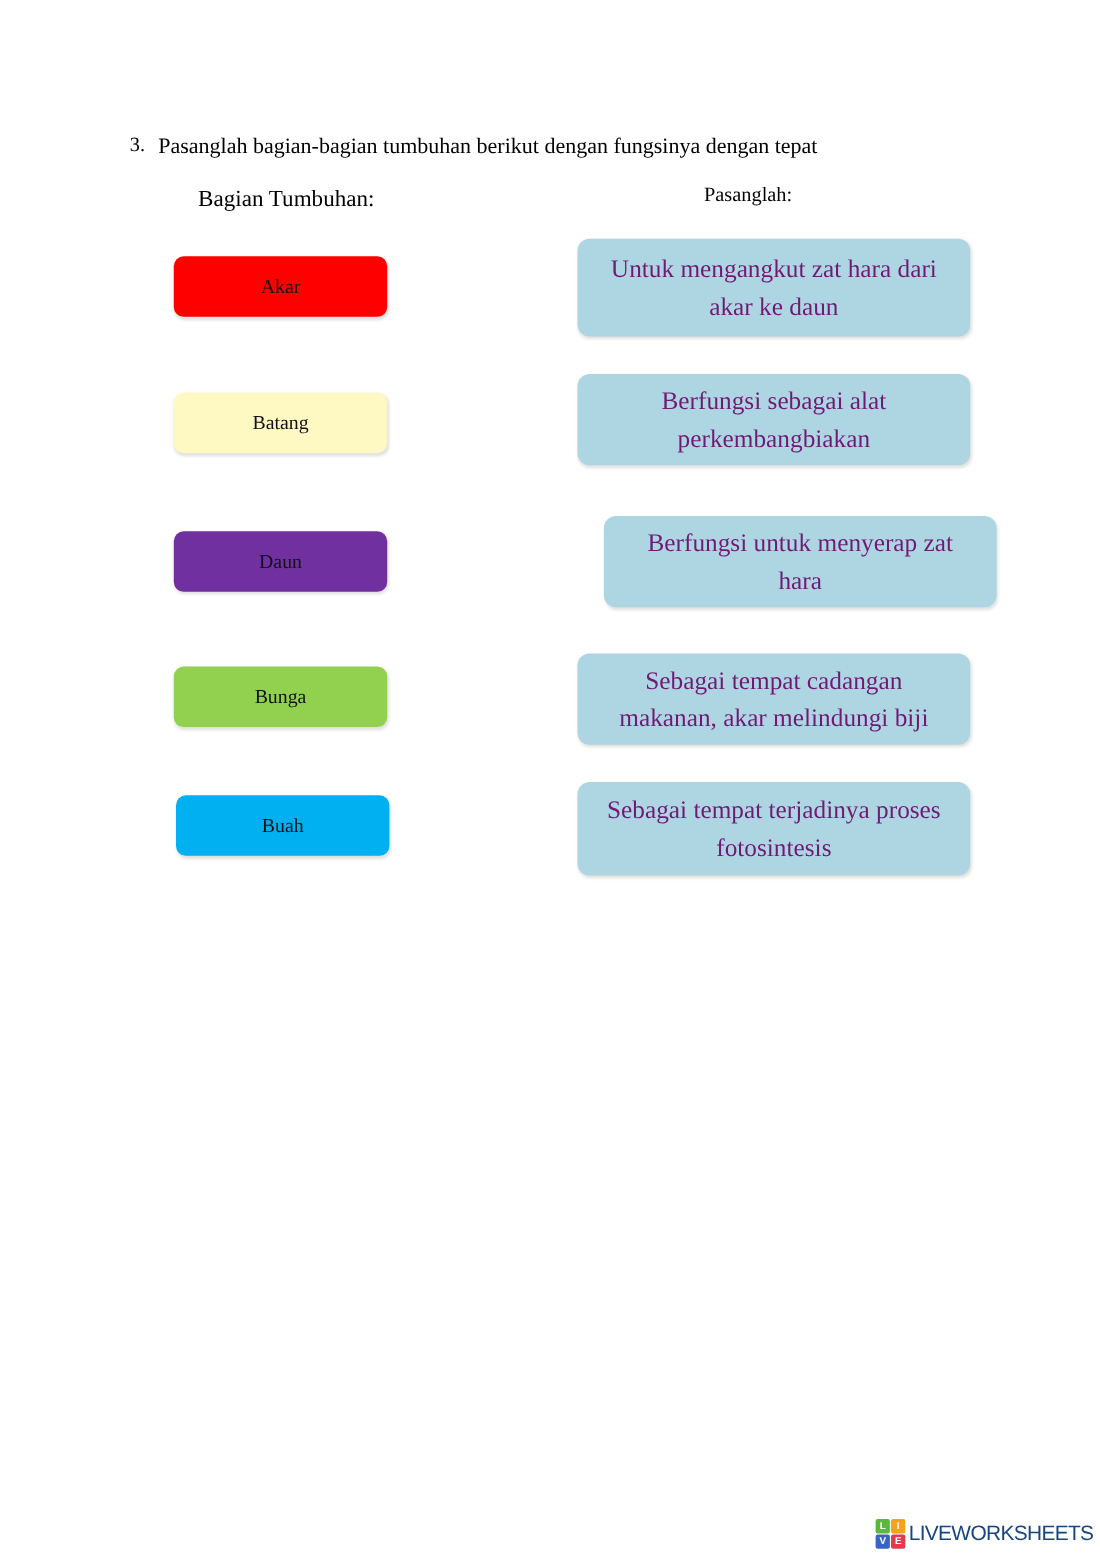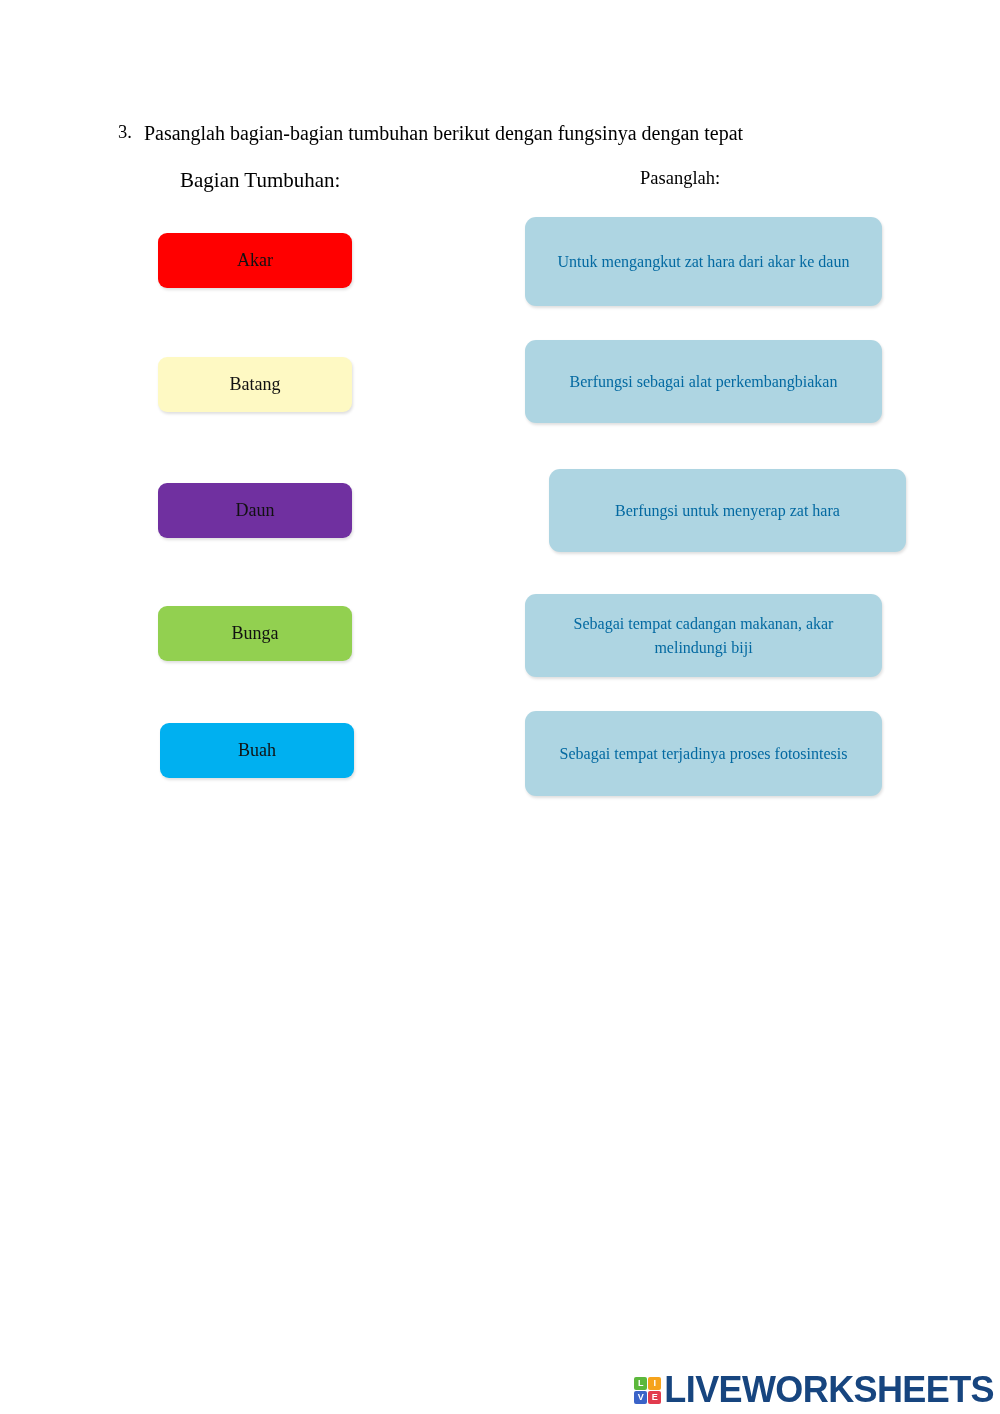--- a/index.html
+++ b/index.html
@@ -85,23 +85,23 @@
   .def-card {
     position: absolute;
     left: 525px;
     width: 357px;
     border-radius: 11px;
     background: #aed5e2;
     display: flex;
     align-items: center;
     justify-content: center;
     text-align: center;
-    font-size: 16px;
+    font-size: 23px;
     line-height: 1.45;
-    color: #0369a1;
+    color: #701a75;
     box-shadow: 1px 2px 3px rgba(0,0,0,0.13);
     pointer-events: auto;
     cursor: pointer;
     padding: 8px 22px;
   }
 
   
   .lw-logo {
     position: absolute;
     right: 6px;
@@ -124,22 +124,22 @@
     align-items: center;
     justify-content: center;
     font-family: "Liberation Sans", sans-serif;
     font-weight: bold;
     font-size: 9px;
     color: #ffffff;
     line-height: 1;
   }
   .lw-wordmark {
     font-family: "Liberation Sans", "DejaVu Sans", sans-serif;
-    font-weight: bold;
-    font-size: 36px;
+    font-weight: normal;
+    font-size: 19px;
     letter-spacing: -0.6px;
     color: #17457f;
     line-height: 1;
   }
 </style>
 </head>
 <body>
 
 <div class="question-row">
   <span class="question-number">3.</span>

